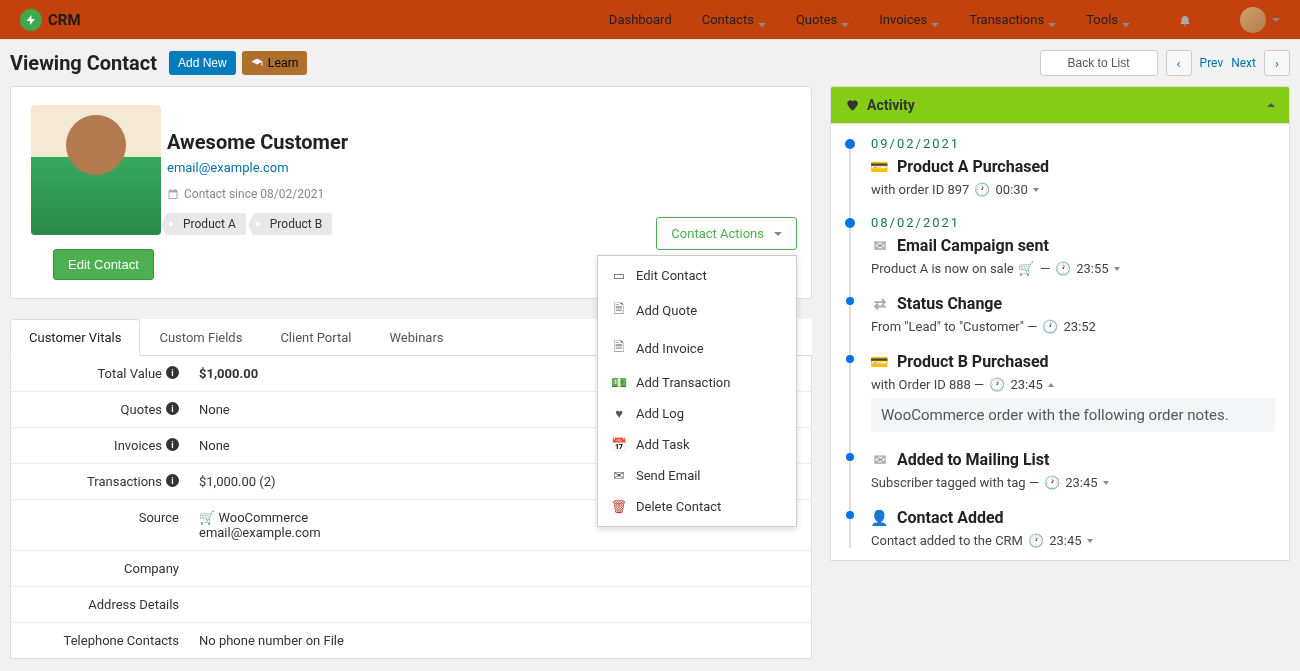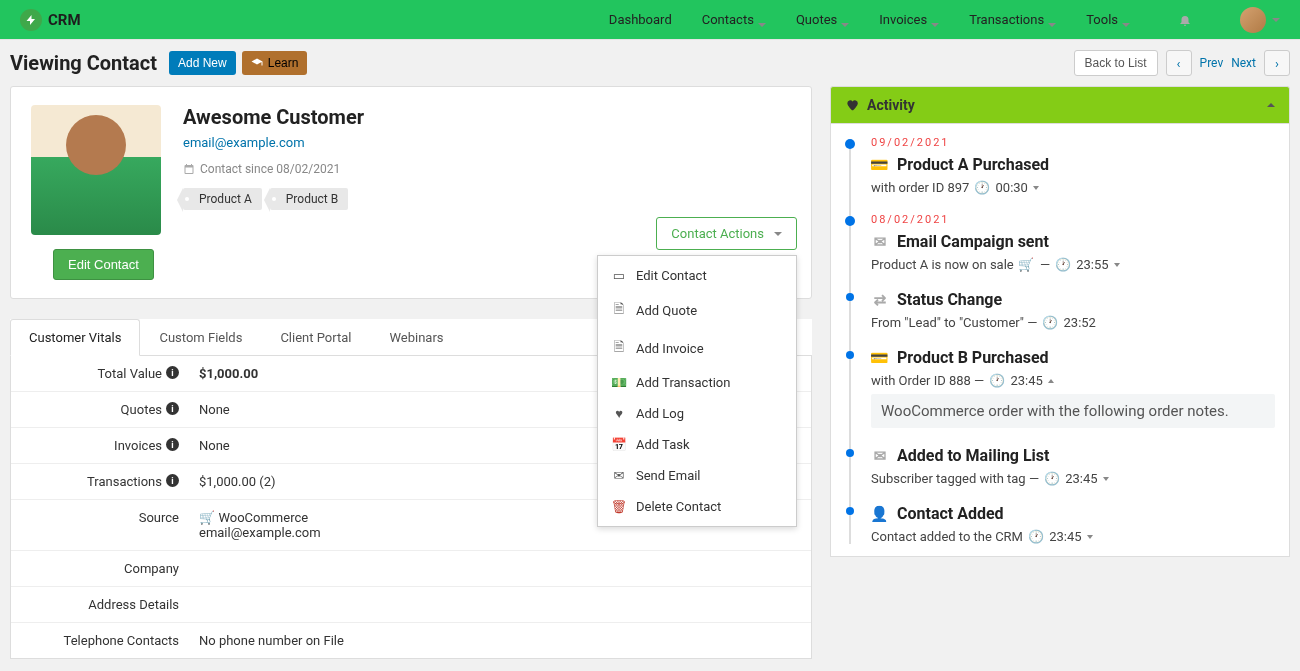--- a/index.html
+++ b/index.html
@@ -1,49 +1,49 @@
 <!DOCTYPE html>
 <html><head>
 <meta charset="utf-8">
 <style>
 * { box-sizing: border-box; margin: 0; padding: 0; }
 body { font-family: -apple-system, BlinkMacSystemFont, "Segoe UI", Roboto, sans-serif; font-size: 13px; color: #333; background: #f1f1f1; width: 1300px; height: 671px; overflow: hidden; }
 
 
-.topnav { background: #22c55e; height: 40px; display: flex; align-items: center; padding: 12px 20px; border-bottom: 1px solid #e5e5e5; }
+.topnav { background: #c2410c; height: 40px; display: flex; align-items: center; padding: 12px 20px; border-bottom: 1px solid #e5e5e5; }
 .logo-wrap { display: flex; align-items: center; gap: 6px; }
 .logo-circle { width: 22px; height: 22px; border-radius: 50%; background: #3fa84a; display: flex; align-items: center; justify-content: center; color: #fff; font-weight: bold; font-size: 14px; }
 .logo-text { font-weight: 700; font-size: 15px; color: #1d1d1d; }
 .nav-links { display: flex; gap: 30px; margin-left: auto; align-items: center; }
 .nav-item { display: flex; align-items: flex-end; gap: 4px; cursor: pointer; color: #222; font-size: 13px; }
 .caret-down { width: 0; height: 0; border-left: 4px solid transparent; border-right: 4px solid transparent; border-top: 4px solid #888; }
 .bell { color: #aaa; font-size: 14px; margin-left: 18px; cursor: pointer; }
 .avatar-wrap { display: flex; align-items: center; gap: 6px; margin-left: 18px; cursor: pointer; }
 .avatar { width: 26px; height: 26px; border-radius: 50%; background: linear-gradient(135deg, #d4a270, #b07a45); overflow: hidden; }
 
 
 .subheader { display: flex; align-items: center; padding: 10px 10px; }
 .subheader h1 { font-size: 20px; font-weight: 700; color: #222; margin-right: 12px; }
 .btn { padding: 6px 12px; border-radius: 3px; border: none; cursor: pointer; font-size: 13px; display: inline-flex; align-items: center; gap: 5px; }
 .btn-blue { background: #007cba; color: #fff; }
 .btn-brown { background: #b0702d; color: #000000; margin-left: 6px; }
 .btn-small { font-size: 12px; padding: 5px 9px; }
 .subheader-right { margin-left: auto; display: flex; align-items: center; gap: 8px; }
-.btn-outline { background: #fff; border: 1px solid #ccc; color: #555; padding: 5px 10px; border-radius: 3px; font-size: 12px; cursor: pointer; }
+.btn-outline { background: #fff; border: 1px solid #ccc; color: #555; padding: 5px 27px; border-radius: 3px; font-size: 12px; cursor: pointer; }
 .btn-arrow { width: 26px; height: 26px; display: flex; align-items: center; justify-content: center; border: 1px solid #ccc; background: #f7f7f7; border-radius: 3px; cursor: pointer; color: #0073aa; }
 .nav-link-text { color: #0073aa; font-size: 12px; cursor: pointer; }
 
 
 .main { display: flex; gap: 18px; padding: 0 10px 10px 10px; }
 .left-col { flex: 1; min-width: 0; }
 .right-col { width: 460px; }
 
 
 .card { background: #fff; border: 1px solid #ddd; border-radius: 3px; }
-.contact-head { display: flex; padding: 18px 20px; gap: 22px; position: relative; }
+.contact-head { display: flex; padding: 18px 20px; gap: 6px; position: relative; align-items: flex-end; }
 .photo { width: 130px; height: 130px; border-radius: 4px; background: linear-gradient(180deg,#f5e9d3 0%,#f5e9d3 40%,#37a95e 40%,#2a8a49 100%); overflow: hidden; position: relative; }
 .photo::after { content: ""; position: absolute; top: 10px; left: 50%; transform: translateX(-50%); width: 60px; height: 60px; border-radius: 50%; background: #b47a4f; }
 .contact-info .name { font-size: 20px; font-weight: 700; color: #222; margin-bottom: 6px; }
 .contact-info .email { color: #0073aa; font-size: 13px; margin-bottom: 12px; display: inline-block; cursor: pointer; }
 .contact-since { color: #888; font-size: 12px; display: flex; align-items: center; gap: 5px; margin-bottom: 12px; }
 .tags { display: flex; gap: 8px; }
 .tag { background: #e8e8e8; padding: 4px 10px 4px 16px; font-size: 12px; color: #333; position: relative; border-radius: 2px; cursor: pointer; }
 .tag::before { content: ""; position: absolute; left: -6px; top: 0; border-top: 12px solid transparent; border-bottom: 12px solid transparent; border-right: 6px solid #e8e8e8; }
 .tag::after { content: ""; position: absolute; left: 2px; top: 50%; transform: translateY(-50%); width: 4px; height: 4px; border-radius: 50%; background: #fff; }
 
@@ -74,21 +74,21 @@
 
 .activity-head { display: flex; align-items: center; gap: 8px; padding: 10px 14px; background: #84cc16; border: 1px solid #ddd; border-radius: 3px 3px 0 0; }
 .activity-title { font-weight: 700; font-size: 14px; }
 .caret-up { width: 0; height: 0; border-left: 4px solid transparent; border-right: 4px solid transparent; border-bottom: 4px solid #555; margin-left: auto; }
 .activity-list { background: #fff; border: 1px solid #ddd; border-top: none; padding: 12px 14px 12px 10px; }
 .timeline { position: relative; padding-left: 30px; }
 .timeline::before { content: ""; position: absolute; left: 8px; top: 8px; bottom: 0; width: 2px; background: #ddd; }
 .t-group { position: relative; margin-bottom: 18px; }
 .t-dot { position: absolute; left: -26px; top: 3px; width: 10px; height: 10px; border-radius: 50%; background: #0073e6; }
 .t-dot.small { width: 8px; height: 8px; left: -25px; }
-.t-date { color: #ef4444; font-size: 11px; letter-spacing: 2px; margin-bottom: 6px; }
+.t-date { color: #15803d; font-size: 13px; letter-spacing: 2px; margin-bottom: 6px; }
 .t-item { margin-bottom: 14px; }
 .t-title { font-size: 16px; font-weight: 700; display: flex; align-items: center; gap: 8px; color: #222; }
 .t-icon { color: #aaa; font-size: 15px; width: 18px; display: inline-flex; justify-content: center; }
 .t-meta { font-size: 13px; color: #444; margin-top: 6px; display: flex; align-items: center; gap: 5px; flex-wrap: wrap; }
 .sm-caret { width: 0; height: 0; border-left: 3px solid transparent; border-right: 3px solid transparent; border-top: 4px solid #888; display: inline-block; }
 .sm-caret.up { border-top: none; border-bottom: 4px solid #888; }
 .note-box { background: #f3f5f6; padding: 8px 10px; margin-top: 6px; font-size: 15px; color: #555; border-radius: 2px; }
 
 svg { display: block; }
 </style>

